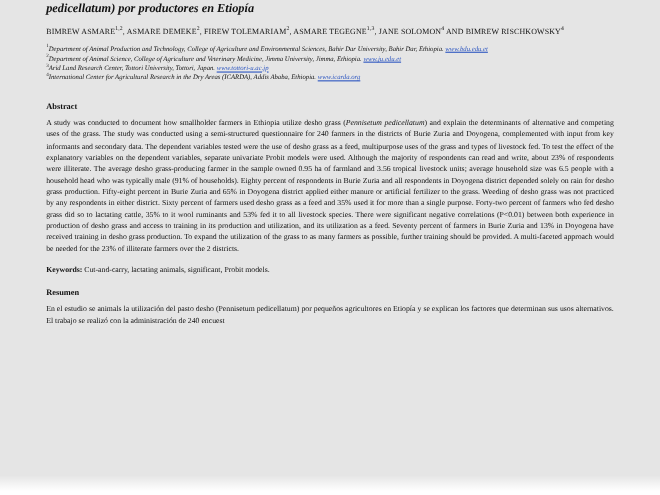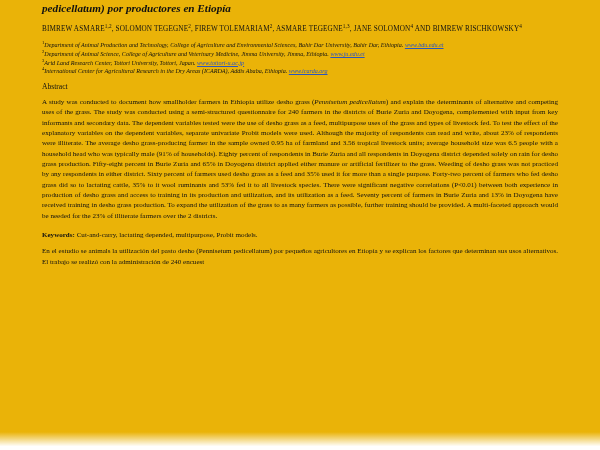--- a/index.html
+++ b/index.html
@@ -13,21 +13,21 @@
     overflow: hidden;
     font-family: "Liberation Serif", serif;
     color: #1a1a1a;
   }
   .page {
     position: relative;
     width: 600px;
     height: 450px;
     box-sizing: border-box;
     padding: 0 42px;
-    background: #eab308;
+    background: #e5e5e5;
   }
   .title {
     font-size: 11.2px;
     font-weight: bold;
     font-style: italic;
     line-height: 1.22;
     margin: 0;
     padding-top: 2px;
     color: #111;
   }
@@ -61,23 +61,23 @@
     vertical-align: super;
     line-height: 0;
     font-style: normal;
   }
   .affil a, .link {
     color: #2b55c0;
     text-decoration: underline;
     font-style: italic;
   }
   .sec-head {
-    margin-top: 6px;
+    margin-top: 16px;
     font-size: 7.6px;
-    font-weight: normal;
+    font-weight: bold;
     color: #111;
   }
   .para {
     margin-top: 6px;
     font-size: 7.05px;
     line-height: 1.47;
     text-align: justify;
     color: #111;
   }
   .para .ital {
@@ -117,38 +117,39 @@
 </style>
 </head>
 <body>
 
 <div class="page">
 
   <h1 class="title"><span class="nonital"></span><span>pedicellatum) por productores en Etiopía</span></h1>
 
   <div class="authors">
     <span>BIMREW ASMARE</span><sup>1,2</sup>,
-    <span>SOLOMON TEGEGNE</span><sup>2</sup>,
+    <span>ASMARE DEMEKE</span><sup>2</sup>,
     <span>FIREW TOLEMARIAM</span><sup>2</sup>,
     <span>ASMARE TEGEGNE</span><sup>1,3</sup>,
     <span>JANE SOLOMON</span><sup>4</sup>
     AND
     <span>BIMREW RISCHKOWSKY</span><sup>4</sup>
   </div>
 
   <div class="affils">
     <div class="affil"><sup>1</sup><span>Department of Animal Production and Technology, College of Agriculture and Environmental Sciences, Bahir Dar University, Bahir Dar, Ethiopia.</span> <a class="link" href="#">www.bdu.edu.et</a></div>
     <div class="affil"><sup>2</sup><span>Department of Animal Science, College of Agriculture and Veterinary Medicine, Jimma University, Jimma, Ethiopia.</span> <a class="link" href="#">www.ju.edu.et</a></div>
     <div class="affil"><sup>3</sup><span>Arid Land Research Center, Tottori University, Tottori, Japan.</span> <a class="link" href="#">www.tottori-u.ac.jp</a></div>
     <div class="affil"><sup>4</sup><span>International Center for Agricultural Research in the Dry Areas (ICARDA), Addis Ababa, Ethiopia.</span> <a class="link" href="#">www.icarda.org</a></div>
   </div>
 
   <div class="sec-head">Abstract</div>
 
   <div class="para"><span>A study was conducted to document how smallholder farmers in Ethiopia utilize desho grass (</span><span class="ital">Pennisetum pedicellatum</span><span>) and explain the determinants of alternative and competing uses of the grass. The study was conducted using a semi-structured questionnaire for 240 farmers in the districts of Burie Zuria and Doyogena, complemented with input from key informants and secondary data. The dependent variables tested were the use of desho grass as a feed, multipurpose uses of the grass and types of livestock fed. To test the effect of the explanatory variables on the dependent variables, separate univariate Probit models were used. Although the majority of respondents can read and write, about 23% of respondents were illiterate. The average desho grass-producing farmer in the sample owned 0.95 ha of farmland and 3.56 tropical livestock units; average household size was 6.5 people with a household head who was typically male (91% of households). Eighty percent of respondents in Burie Zuria and all respondents in Doyogena district depended solely on rain for desho grass production. Fifty-eight percent in Burie Zuria and 65% in Doyogena district applied either manure or artificial fertilizer to the grass. Weeding of desho grass was not practiced by any respondents in either district. Sixty percent of farmers used desho grass as a feed and 35% used it for more than a single purpose. Forty-two percent of farmers who fed desho grass did so to lactating cattle, 35% to it wool ruminants and 53% fed it to all livestock species. There were significant negative correlations (P&lt;0.01) between both experience in production of desho grass and access to training in its production and utilization, and its utilization as a feed. Seventy percent of farmers in Burie Zuria and 13% in Doyogena have received training in desho grass production. To expand the utilization of the grass to as many farmers as possible, further training should be provided. A multi-faceted approach would be needed for the 23% of illiterate farmers over the 2 districts.</span></div>
 
-  <div class="kw"><b>Keywords:</b> <span>Cut-and-carry, lactating depended, multipurpose, Probit models.</span></div>
+  <div class="kw"><b>Keywords:</b> <span>Cut-and-carry, lactating animals, significant, Probit models.</span></div>
 
+  <div class="resumen-head">Resumen</div>
 
   <div class="resumen-body"><span>En el estudio se animals la utilización del pasto desho (</span><span class="ital">Pennisetum pedicellatum</span><span>) por pequeños agricultores en Etiopía y se explican los factores que determinan sus usos alternativos. El trabajo se realizó con la administración de 240 encuest</span></div>
 
   <div class="fade-bottom"></div>
 </div>
 
 </body></html>

